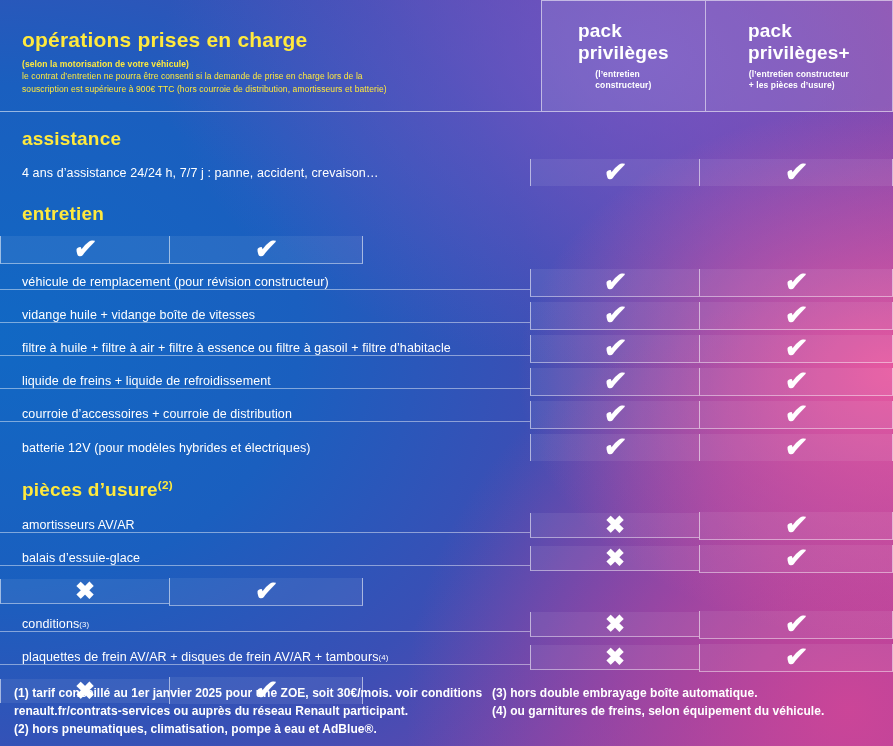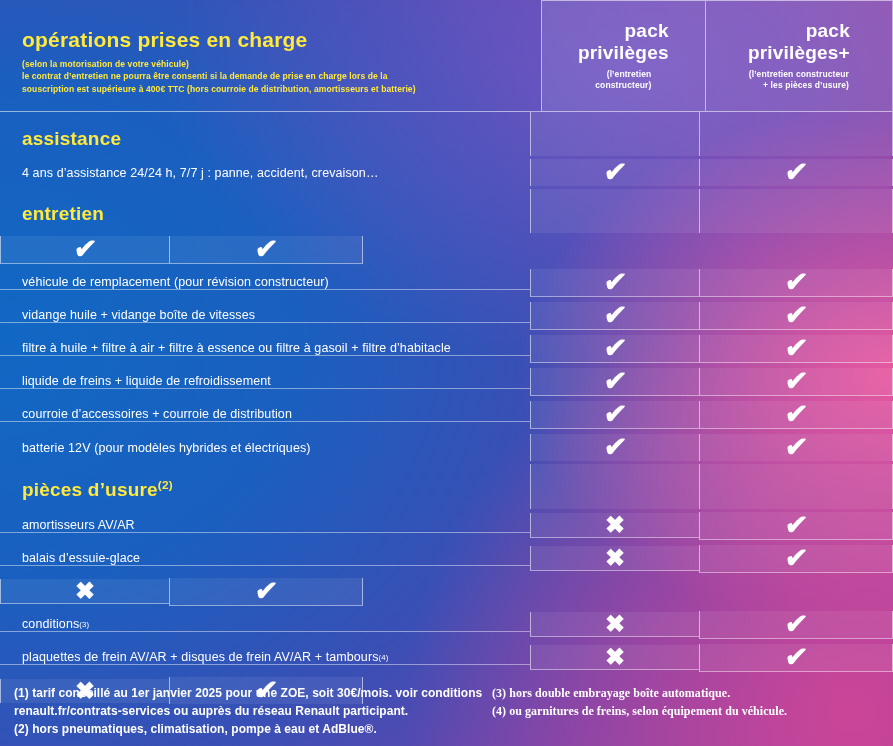--- a/index.html
+++ b/index.html
@@ -54,29 +54,29 @@
     line-height: 1.15;
     margin-bottom: 6px;
   }
   .hdr-sub {
     font-size: 8.5px;
     color: #ffe93d;
     line-height: 1.45;
     font-weight: bold;
     letter-spacing: 0.1px;
   }
-  .hdr-sub .line2 { font-weight: bold; }
+  .hdr-sub .line2 { font-weight: normal; }
   .col-head {
     width: 169px;
     box-sizing: border-box;
     display: flex;
     flex-direction: column;
     align-items: center;
     justify-content: center;
-    text-align: right;
+    text-align: left;
     color: #ffffff;
     background: rgba(255,255,255,0.10);
     border-left: 1px solid rgba(255,255,255,0.55);
     border-top: 1px solid rgba(255,255,255,0.55);
     border-bottom: 1px solid rgba(255,255,255,0.55);
     padding: 6px 8px;
   }
   .col-head:last-child {
     border-right: 1px solid rgba(255,255,255,0.55);
     width: 194px;
@@ -92,20 +92,21 @@
     font-size: 8.5px;
     line-height: 1.35;
     font-weight: bold;
     letter-spacing: 0.1px;
   }
 
   
   .section-row {
     display: flex;
     align-items: stretch;
+    flex-direction: column;
   }
   .section-row .label {
     width: 530px;
     box-sizing: border-box;
     padding: 14px 16px 8px 22px;
     color: #ffe93d;
     font-size: 19px;
     font-weight: bold;
     letter-spacing: 0.2px;
   }
@@ -177,37 +178,37 @@
     padding: 0 14px 0 14px;
     box-sizing: border-box;
     color: #ffffff;
     font-size: 12px;
     line-height: 1.5;
     font-weight: bold;
     letter-spacing: 0.05px;
   }
   .footnotes .fn-left { width: 478px; }
   .footnotes .fn-right { flex: 1; padding-left: 0px; }
-  .fn-right .fn-line { padding-left: 0; font-family: Liberation Serif, serif; }
+  .fn-right .fn-line { padding-left: 0; }
   .footnotes .fn-right { margin-left: 0; }
   .fn-right-inner { margin-left: 0; }
 </style>
 </head>
 <body>
 
 <div class="sheet">
   <div class="table">
 
     <div class="header-row">
       <div class="hdr-left">
         <div class="hdr-title">opérations prises en charge</div>
         <div class="hdr-sub">
           <div>(selon la motorisation de votre véhicule)</div>
           <div class="line2">le contrat d’entretien ne pourra être consenti si la demande de prise en charge lors de la</div>
-          <div class="line2">souscription est supérieure à 400€ TTC (hors courroie de distribution, amortisseurs et batterie)</div>
+          <div class="line2">souscription est supérieure à 900€ TTC (hors courroie de distribution, amortisseurs et batterie)</div>
         </div>
       </div>
       <div class="col-head">
         <div class="name">
           <span>pack</span><br>
           <span>privilèges</span>
         </div>
         <div class="note">
           <span>(l’entretien</span><br>
           <span>constructeur)</span>

